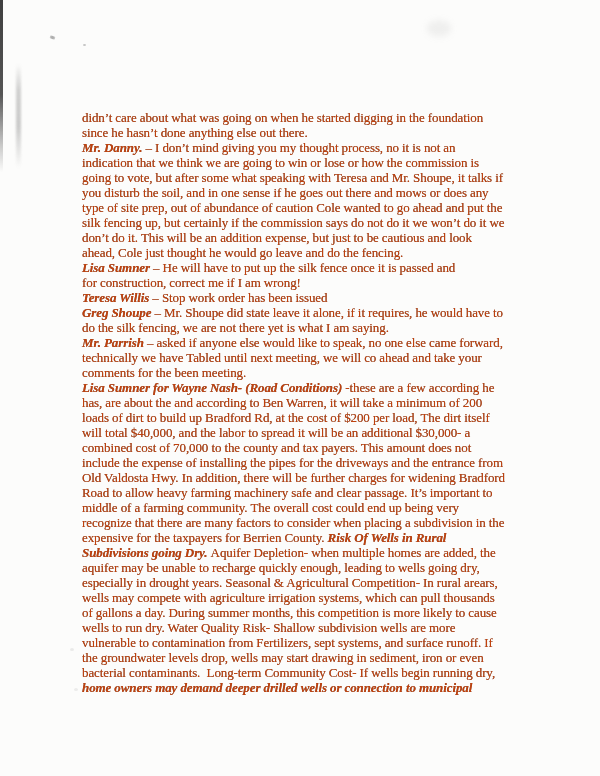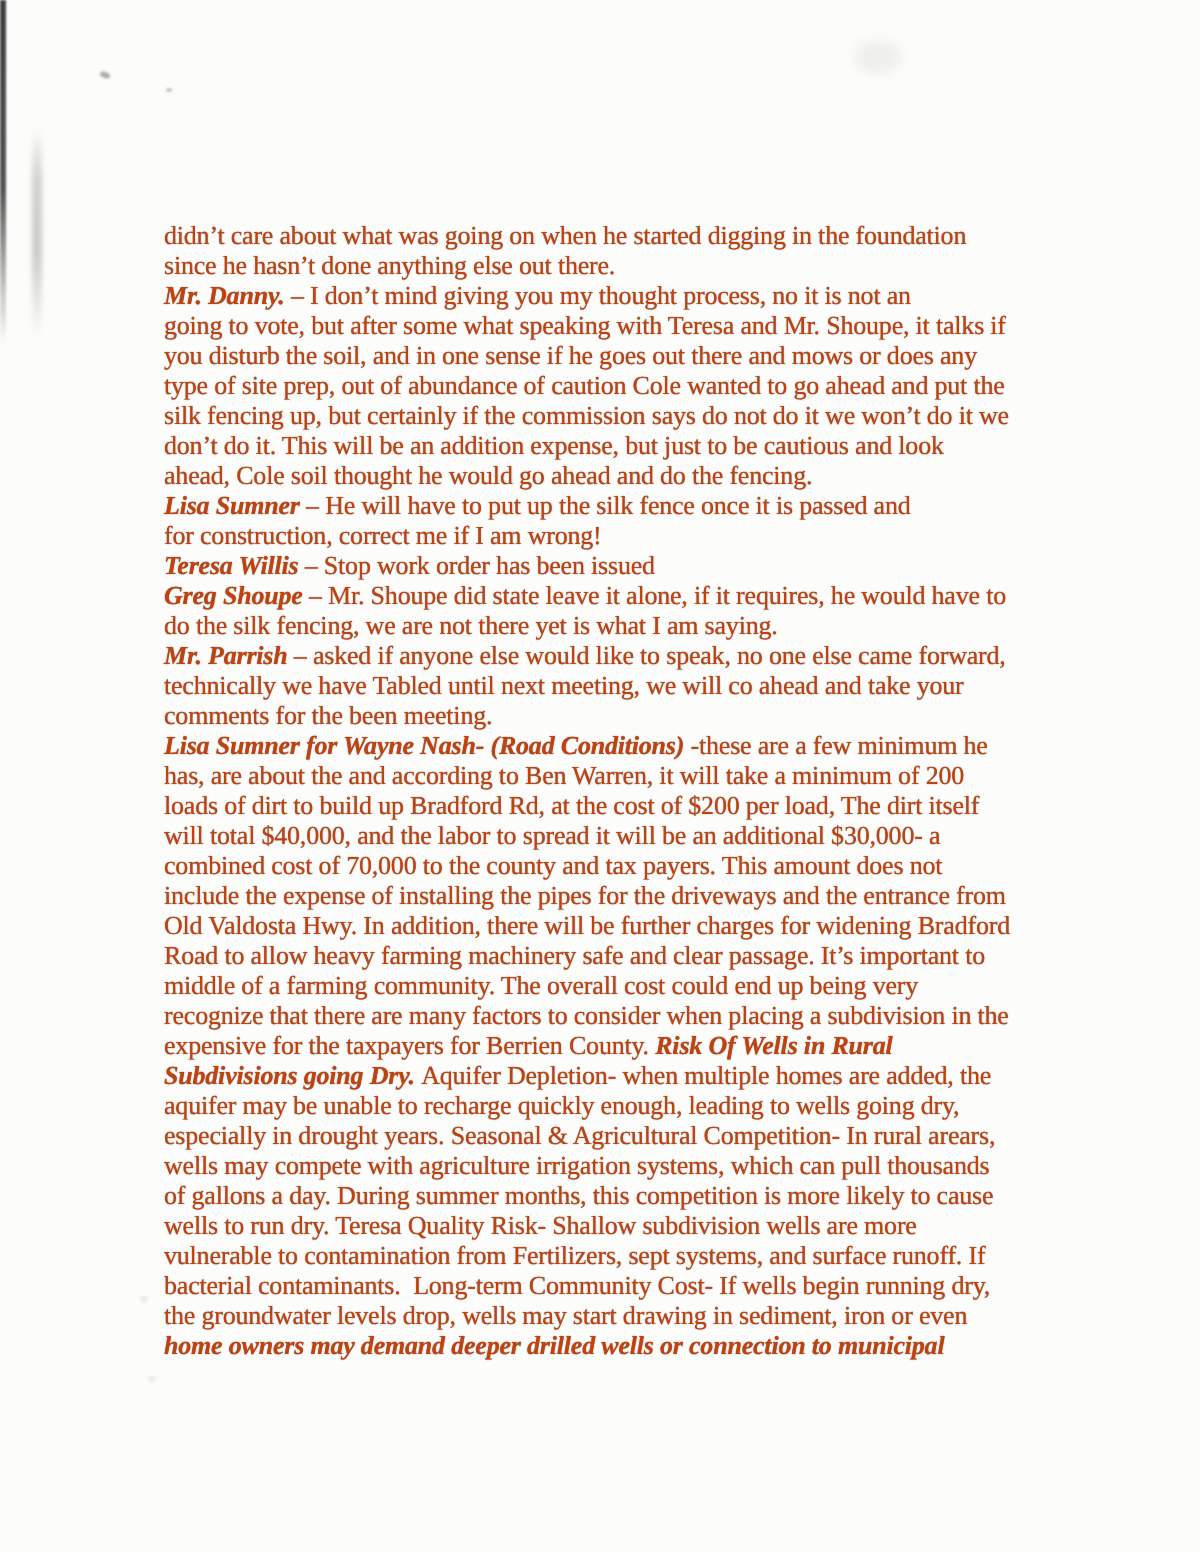--- a/index.html
+++ b/index.html
@@ -53,49 +53,50 @@
   <div class="smudge-left"></div>
   <div class="smudge-topright"></div>
   <div class="speck speck-1"></div>
   <div class="speck speck-2"></div>
   <div class="speck speck-3"></div>
   <div class="speck speck-4"></div>
   <div id="doc-text">
       <div class="line"><span>didn’t care about what was going on when he started digging in the foundation</span></div>
       <div class="line"><span>since he hasn’t done anything else out there.</span></div>
       <div class="line"><span class="b">Mr. Danny.</span><span> – I don’t mind giving you my thought process, no it is not an</span></div>
+      <div class="line"><span>indication that we think we are going to win or lose or how the commission is</span></div>
       <div class="line"><span>going to vote, but after some what speaking with Teresa and Mr. Shoupe, it talks if</span></div>
       <div class="line"><span>you disturb the soil, and in one sense if he goes out there and mows or does any</span></div>
       <div class="line"><span>type of site prep, out of abundance of caution Cole wanted to go ahead and put the</span></div>
       <div class="line"><span>silk fencing up, but certainly if the commission says do not do it we won’t do it we</span></div>
       <div class="line"><span>don’t do it. This will be an addition expense, but just to be cautious and look</span></div>
-      <div class="line"><span>ahead, Cole soil thought he would go ahead and do the fencing.</span></div>
+      <div class="line"><span>ahead, Cole just thought he would go leave and do the fencing.</span></div>
       <div class="line"><span class="b">Lisa Sumner</span><span> – He will have to put up the silk fence once it is passed and</span></div>
       <div class="line"><span>for construction, correct me if I am wrong!</span></div>
       <div class="line"><span class="b">Teresa Willis</span><span> – Stop work order has been issued</span></div>
       <div class="line"><span class="b">Greg Shoupe</span><span> – Mr. Shoupe did state leave it alone, if it requires, he would have to</span></div>
       <div class="line"><span>do the silk fencing, we are not there yet is what I am saying.</span></div>
       <div class="line"><span class="b">Mr. Parrish</span><span> – asked if anyone else would like to speak, no one else came forward,</span></div>
       <div class="line"><span>technically we have Tabled until next meeting, we will co ahead and take your</span></div>
       <div class="line"><span>comments for the been meeting.</span></div>
-      <div class="line"><span class="b">Lisa Sumner for Wayne Nash- (Road Conditions)</span><span> -these are a few minimum he</span></div>
+      <div class="line"><span class="b">Lisa Sumner for Wayne Nash- (Road Conditions)</span><span> -these are a few according he</span></div>
       <div class="line"><span>has, are about the and according to Ben Warren, it will take a minimum of 200</span></div>
       <div class="line"><span>loads of dirt to build up Bradford Rd, at the cost of $200 per load, The dirt itself</span></div>
       <div class="line"><span>will total $40,000, and the labor to spread it will be an additional $30,000- a</span></div>
       <div class="line"><span>combined cost of 70,000 to the county and tax payers. This amount does not</span></div>
       <div class="line"><span>include the expense of installing the pipes for the driveways and the entrance from</span></div>
       <div class="line"><span>Old Valdosta Hwy. In addition, there will be further charges for widening Bradford</span></div>
       <div class="line"><span>Road to allow heavy farming machinery safe and clear passage. It’s important to</span></div>
       <div class="line"><span>middle of a farming community. The overall cost could end up being very</span></div>
       <div class="line"><span>recognize that there are many factors to consider when placing a subdivision in the</span></div>
       <div class="line"><span>expensive for the taxpayers for Berrien County. </span><span class="b">Risk Of Wells in Rural</span></div>
       <div class="line"><span class="b">Subdivisions going Dry. </span><span class="i">Aquifer Depletion-</span><span> when multiple homes are added, the</span></div>
       <div class="line"><span>aquifer may be unable to recharge quickly enough, leading to wells going dry,</span></div>
       <div class="line"><span>especially in drought years. </span><span class="i">Seasonal &amp; Agricultural Competition-</span><span> In rural arears,</span></div>
       <div class="line"><span>wells may compete with agriculture irrigation systems, which can pull thousands</span></div>
       <div class="line"><span>of gallons a day. During summer months, this competition is more likely to cause</span></div>
-      <div class="line"><span>wells to run dry. </span><span class="i">Teresa Quality Risk-</span><span> Shallow subdivision wells are more</span></div>
+      <div class="line"><span>wells to run dry. </span><span class="i">Water Quality Risk-</span><span> Shallow subdivision wells are more</span></div>
       <div class="line"><span>vulnerable to contamination from Fertilizers, sept systems, and surface runoff. If</span></div>
+      <div class="line"><span>the groundwater levels drop, wells may start drawing in sediment, iron or even</span></div>
       <div class="line"><span>bacterial contaminants.  </span><span class="i">Long-term Community Cost-</span><span> If wells begin running dry,</span></div>
-      <div class="line"><span>the groundwater levels drop, wells may start drawing in sediment, iron or even</span></div>
       <div class="line"><span class="b">home owners may demand deeper drilled wells or connection to municipal</span></div>
     </div>
 </div>
 
 </body></html>

